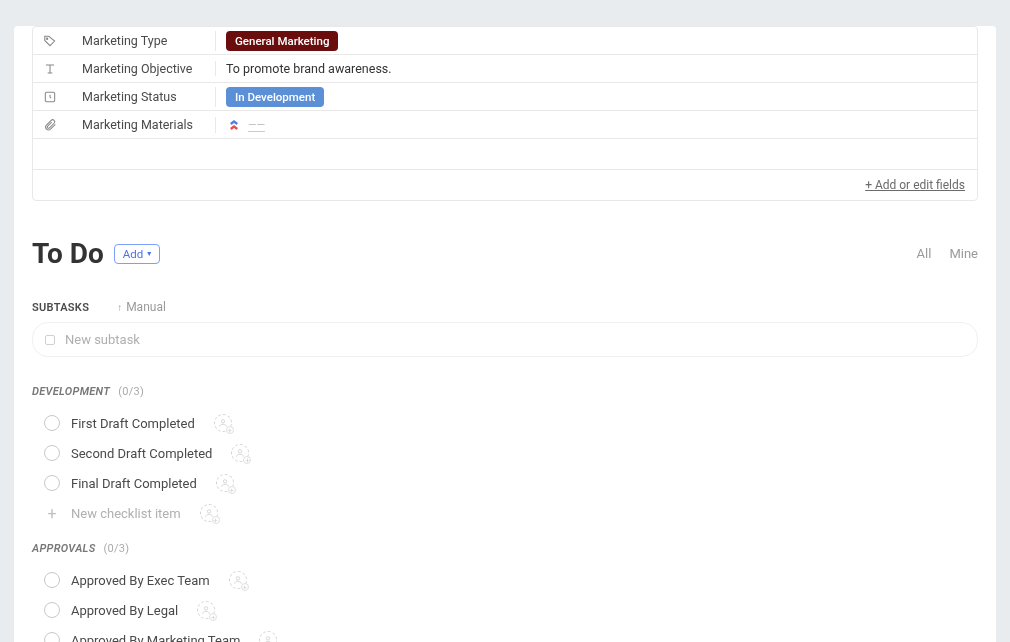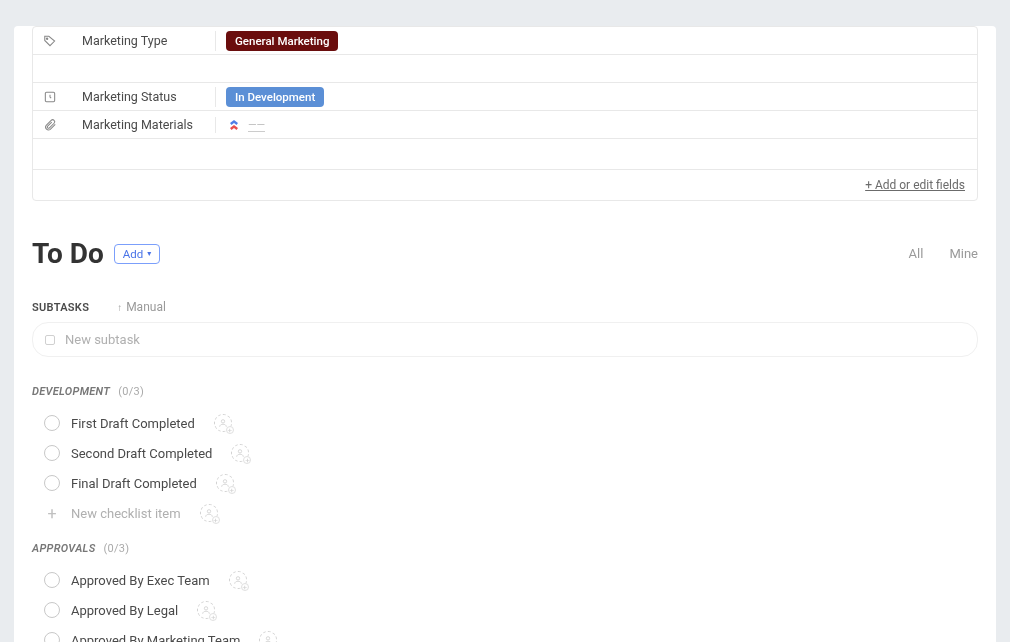--- a/index.html
+++ b/index.html
@@ -22,21 +22,21 @@
   
   .add-fields { text-align: right; font-size: 12px; color: #6b6b6b; text-decoration: underline; padding: 8px 12px; border-top: 1px solid #e8e8e8; margin-top: 30px; }
   
   .todo-section { margin: 36px 18px 0 18px; }
   .todo-header { display: flex; align-items: center; justify-content: space-between; }
   .todo-title-wrap { display: flex; align-items: center; gap: 10px; }
   .todo-title { font-size: 28px; font-weight: 700; color: #333; }
   .add-btn { border: 1px solid #7b9ffb; color: #4a74e8; background: #fff; border-radius: 4px; padding: 2px 8px; font-size: 11.5px; cursor: pointer; display: inline-flex; align-items: center; gap: 4px; justify-content: flex-end; }
   .add-btn .caret { font-size: 8px; }
   
-  .filters { display: flex; gap: 26px; font-size: 13px; color: #9a9a9a; }
+  .filters { display: flex; gap: 18px; font-size: 13px; color: #9a9a9a; }
   
   .subtasks-row { display: flex; align-items: center; gap: 28px; margin-top: 30px; font-size: 11px; }
   .subtasks-label { color: #4a4a4a; font-weight: 600; letter-spacing: 0.3px; text-transform: uppercase; }
   .manual { color: #9a9a9a; display: flex; align-items: center; gap: 4px; font-size: 12px; }
   .manual .up-icon { font-size: 10px; }
   
   .new-subtask { border: 1px solid #f0f0f0; border-radius: 16px; padding: 9px 12px; margin-top: 8px; display: flex; align-items: center; gap: 10px; color: #b0b0b0; font-size: 13px; }
   .new-subtask .box { width: 10px; height: 10px; border: 1.5px solid #d0d0d0; border-radius: 2px; }
   
   .checklist-group { margin-top: 28px; }
@@ -70,20 +70,31 @@
             </svg>
         </span>
         <span>Marketing Type</span>
       </div>
       <div class="field-value">
         <span class="badge badge-dark">General Marketing</span>
       </div>
     </div>
 
     <div class="field-row">
+      <div class="field-label">
+        <span class="icon">
+          <svg width="14" height="14" viewBox="0 0 24 24" fill="none" stroke="currentColor" stroke-width="1.8">
+              <path d="M5 5h14M12 5v14M8 19h8"></path>
+            </svg>
+        </span>
+        <span>Marketing Objective</span>
+      </div>
+      <div class="field-value">
+        <span>To promote brand awareness.</span>
+      </div>
     </div>
 
     <div class="field-row">
       <div class="field-label">
         <span class="icon">
           <svg width="14" height="14" viewBox="0 0 24 24" fill="none" stroke="currentColor" stroke-width="1.8">
               <rect x="4" y="4" width="16" height="16" rx="2"></rect>
               <path d="M12 8v4l2 2"></path>
             </svg>
         </span>

